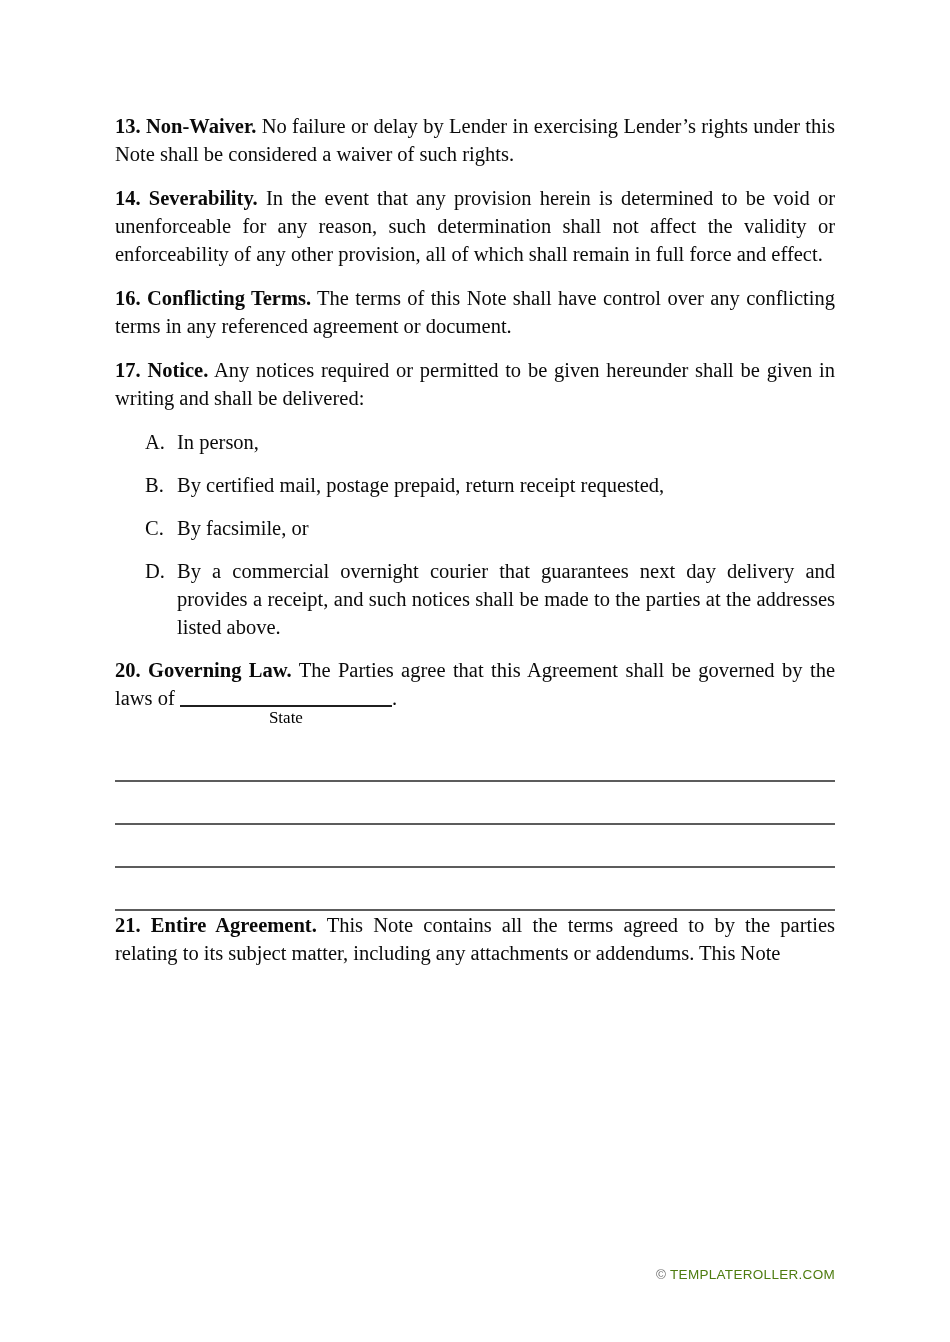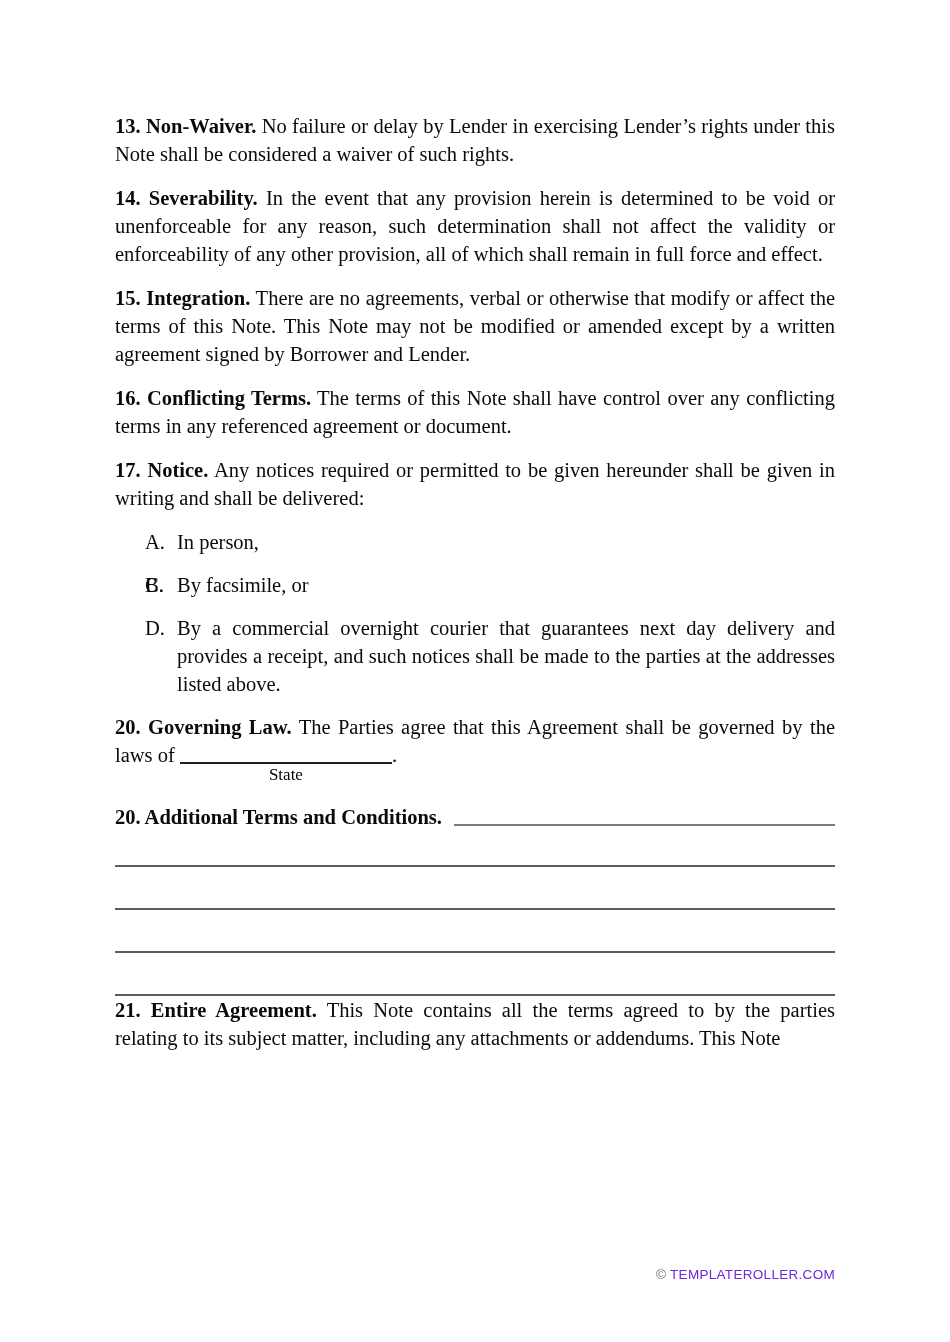--- a/index.html
+++ b/index.html
@@ -80,85 +80,78 @@
     position: absolute;
     top: 1266px;
     right: 115px;
     font-family: "Liberation Sans", sans-serif;
     font-size: 13.5px;
     line-height: 17px;
     letter-spacing: 0.3px;
   }
   .footer .copyright { color: #6f6f6f; }
   .footer a {
-    color: #6d28d9;
+    color: #4d7c0f;
     text-decoration: none;
     cursor: pointer;
   }
 </style>
 </head>
 <body>
 
 <div class="page">
   <div class="content">
 
     <p class="para">
       <strong>13. Non-Waiver.</strong>
       <span>No failure or delay by Lender in exercising Lender’s rights under this Note shall be considered a waiver of such rights.</span>
     </p>
 
     <p class="para">
       <strong>14. Severability.</strong>
       <span>In the event that any provision herein is determined to be void or unenforceable for any reason, such determination shall not affect the validity or enforceability of any other provision, all of which shall remain in full force and effect.</span>
     </p>
 
-    <p class="para">
-      <strong>15. Integration.</strong>
-      <span>There are no agreements, verbal or otherwise that modify or affect the terms of this Note. This Note may not be modified or amended except by a written agreement signed by Borrower and Lender.</span>
-    </p>
 
     <p class="para">
       <strong>16. Conflicting Terms.</strong>
       <span>The terms of this Note shall have control over any conflicting terms in any referenced agreement or document.</span>
     </p>
 
     <p class="para">
       <strong>17. Notice.</strong>
       <span>Any notices required or permitted to be given hereunder shall be given in writing and shall be delivered:</span>
     </p>
 
     <div class="list">
       <div class="list-item">
         <span class="letter">A.</span>
         <span>In person,</span>
       </div>
       <div class="list-item">
         <span class="letter">B.</span>
+        <span>By certified mail, postage prepaid, return receipt requested,</span>
       </div>
       <div class="list-item">
         <span class="letter">C.</span>
         <span>By facsimile, or</span>
       </div>
       <div class="list-item">
         <span class="letter">D.</span>
         <span>By a commercial overnight courier that guarantees next day delivery and provides a receipt, and such notices shall be made to the parties at the addresses listed above.</span>
       </div>
     </div>
 
 
     <p class="para sec19">
       <strong>20. Governing Law.</strong>
       <span>The Parties agree that this Agreement shall be governed by the laws of</span>
       <span class="state-blank"><span class="state-label">State</span></span><span>.</span>
     </p>
 
-    <p class="para line20">
-      <strong>20. Additional Terms and Conditions.</strong>
-      <span class="fill-line"></span>
-    </p>
 
     <div class="blank-rows">
       <div class="blank-row"></div>
       <div class="blank-row"></div>
       <div class="blank-row"></div>
       <div class="blank-row"></div>
     </div>
 
     <p class="para sec21">
       <strong>21. Entire Agreement.</strong>

